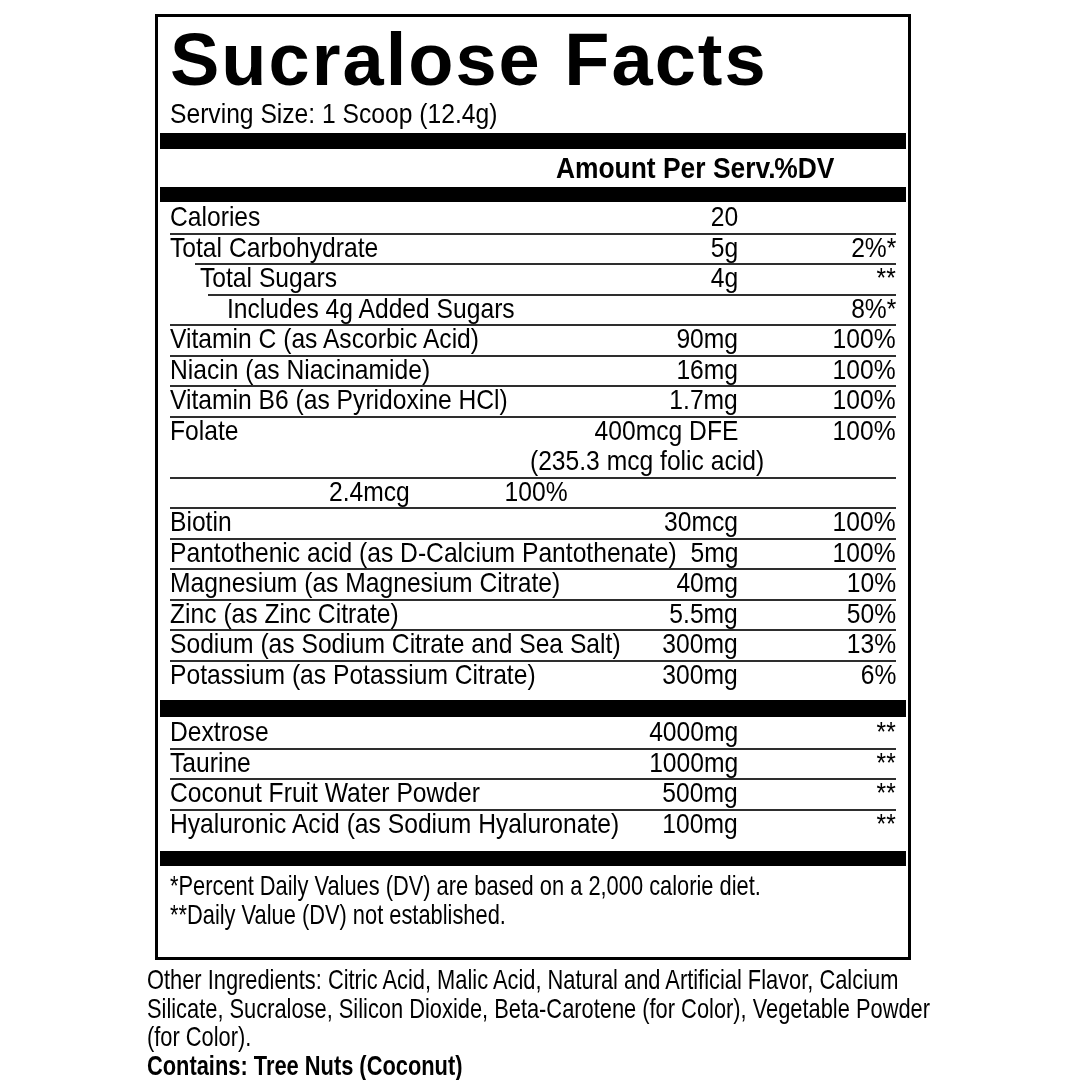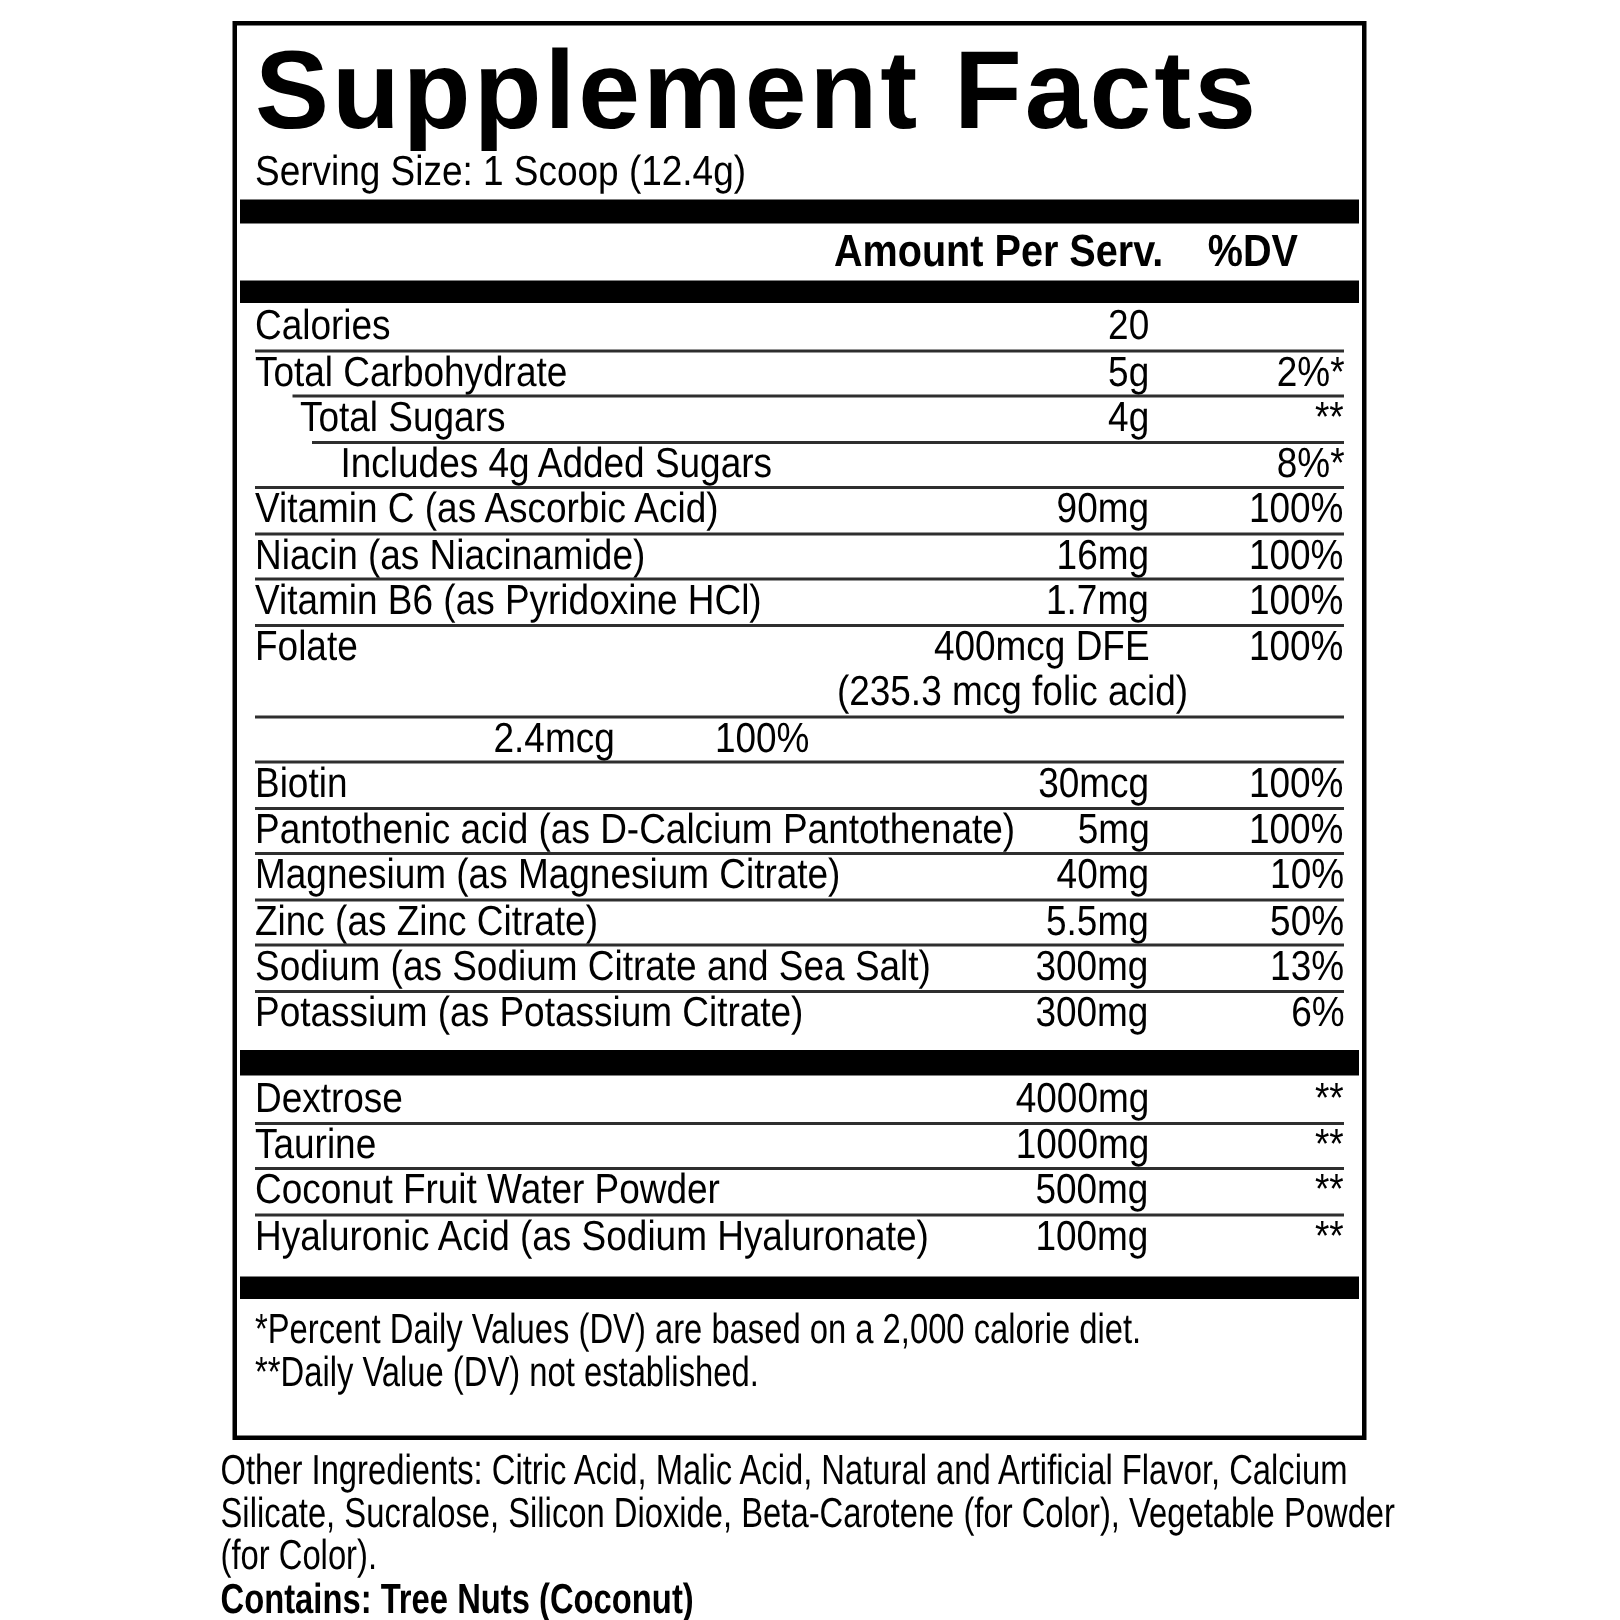--- a/index.html
+++ b/index.html
@@ -23,24 +23,24 @@
   .serving .cond{display:inline-block;transform:scaleX(.88);transform-origin:left center;white-space:nowrap;}
   .bar{height:16px;background:#000;margin:0 -10px;}
   .bar.b1{margin-top:5px;}
   .bar.b2{height:15px;}
   .bar.b3{height:17px;margin-top:10px;}
   .bar.b4{height:15px;margin-top:12px;}
   
   .hdr{display:flex;height:38px;line-height:38px;font-weight:bold;font-size:30px;}
   .hdr .c-label{flex:1;}
   .hdr .c-amt{width:240px;text-align:left;}
-  .hdr .c-dv{width:130px;text-align:center;}
+  .hdr .c-dv{width:130px;text-align:left;}
   .hdr .c-amt span,.hdr .c-dv span{display:inline-block;transform:scaleX(.88);transform-origin:right center;white-space:nowrap;}
   
-  .row{display:flex;height:30.5px;line-height:30.5px;font-size:28px;position:relative;}
+  .row{display:flex;height:30.5px;line-height:30.5px;font-size:28px;position:relative;gap:28px;}
   .row.dbl{height:61px;}
   .row.sep::before{content:"";position:absolute;top:0;left:var(--si,0px);right:0;height:2px;background:#2e2e2e;}
   .c-label{flex:1;min-width:0;white-space:nowrap;}
   .c-label span{display:inline-block;transform:scaleX(.88);transform-origin:left center;white-space:nowrap;}
   .row.ind1 .c-label{padding-left:30px;}
   .row.ind2 .c-label{padding-left:57px;}
   .c-amt{width:240px;text-align:right;white-space:nowrap;}
   .c-amt div{line-height:30.5px;text-decoration:underline;}
   .c-amt span{display:inline-block;transform:scaleX(.88);transform-origin:right center;white-space:nowrap;}
   .c-dv{width:130px;text-align:right;white-space:nowrap;}
@@ -53,21 +53,21 @@
     position:absolute;left:147px;top:966px;font-size:28px;line-height:28.5px;
     transform:scaleX(.78);transform-origin:top left;
   }
   .below div{white-space:nowrap;}
   .below .contains{font-weight:bold;}
 </style>
 </head>
 <body>
 
 <div class="panel">
-  <div class="title">Supplement Facts</div>
+  <div class="title">Sucralose Facts</div>
 
   <div class="serving">
     <div><span class="cond">Serving Size: 1 Scoop (12.4g)</span></div>
   </div>
 
   <div class="bar b1"></div>
 
   <div class="hdr">
     <div class="c-label"></div>
     <div class="c-amt"><span>Amount Per Serv.</span></div>

